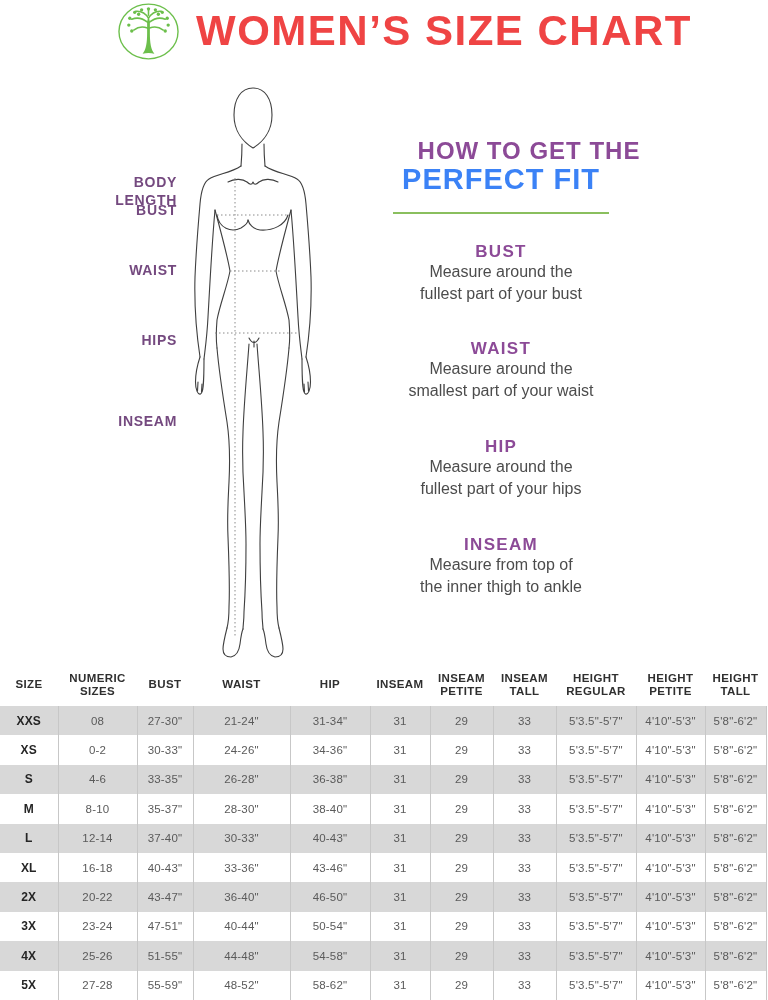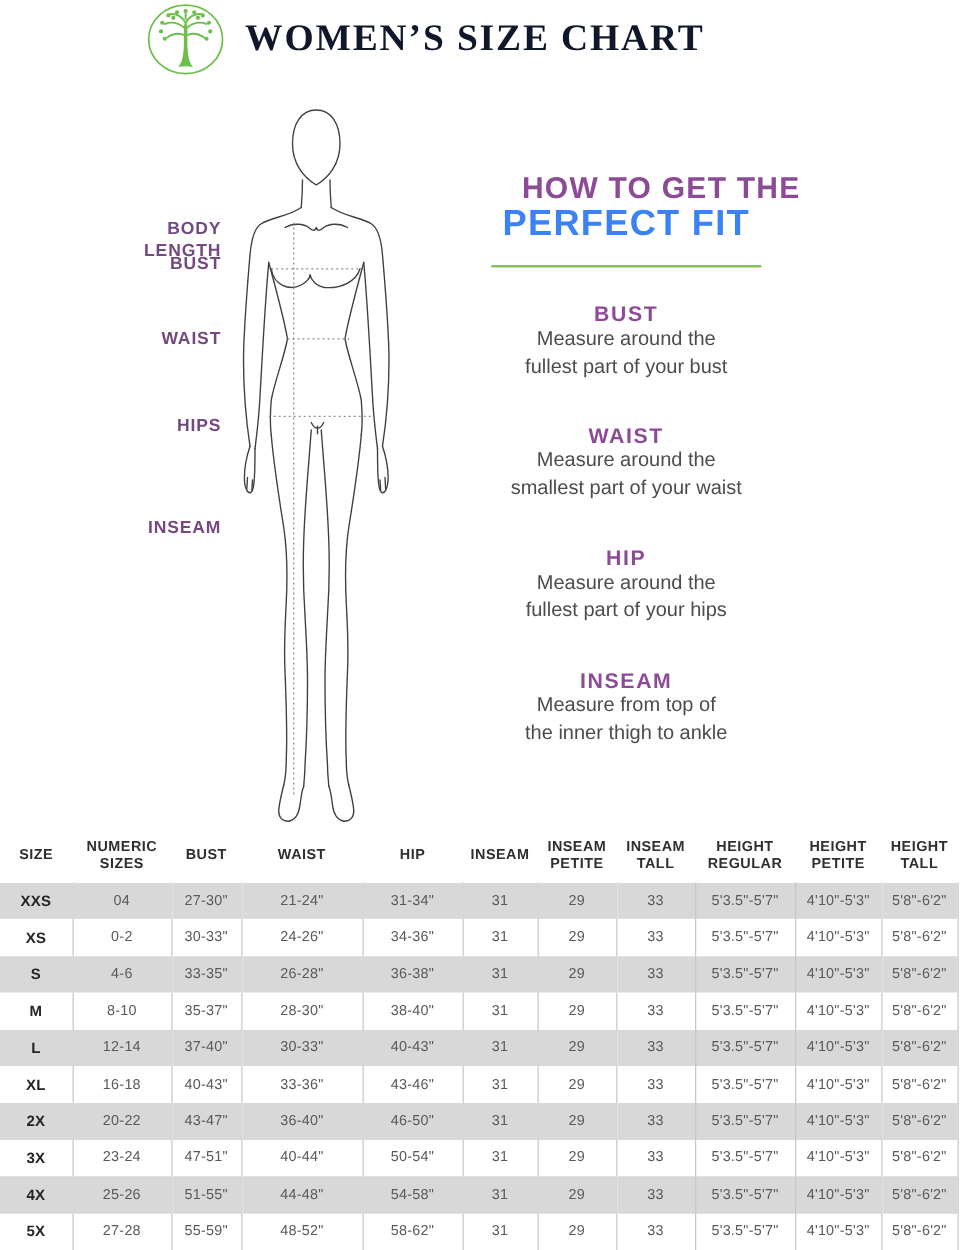--- a/index.html
+++ b/index.html
@@ -2,22 +2,22 @@
 <html><head>
 <meta charset="utf-8">
 <style>
   * { margin:0; padding:0; box-sizing:border-box; }
   html,body { background:#ffffff; }
   body { width:768px; height:1000px; font-family:"Liberation Sans", sans-serif; }
   .page { position:relative; width:768px; height:1000px; background:#fff; overflow:hidden; }
 
   
   .logo { position:absolute; left:117px; top:2px; width:63px; height:60px; }
-  .page-title { position:absolute; left:196px; top:13px; font-size:30px; line-height:35px;
-                font-weight:bold; color:#0f172a; letter-spacing:1.5px; white-space:nowrap;font-family:Liberation Serif, serif; }
+  .page-title { position:absolute; left:196px; top:13px; font-size:42px; line-height:35px;
+                font-weight:bold; color:#ef4444; letter-spacing:1.5px; white-space:nowrap; }
 
   
   .croquis { position:absolute; left:183px; top:82px; width:140px; height:578px; }
   .fig-label { position:absolute; left:60px; width:117px; text-align:right; color:#74497f;
                font-weight:bold; font-size:14px; line-height:18px; letter-spacing:0.7px;
                white-space:pre-line; }
   .fl-bodylength { top:173px; }
   .fl-bust   { top:203px; line-height:14px; }
   .fl-waist  { top:263px; line-height:14px; }
   .fl-hips   { top:333px; line-height:14px; }
@@ -184,21 +184,21 @@
 REGULAR</th>
           <th>HEIGHT
 PETITE</th>
           <th>HEIGHT
 TALL</th>
         </tr>
     </thead>
     <tbody id="table-body">
         <tr class="band">
           <td>XXS</td>
-          <td>04</td>
+          <td>08</td>
           <td>27-30"</td>
           <td>21-24"</td>
           <td>31-34"</td>
           <td>31</td>
           <td>29</td>
           <td>33</td>
           <td>5'3.5"-5'7"</td>
           <td>4'10"-5'3"</td>
           <td>5'8"-6'2"</td>
         </tr>

